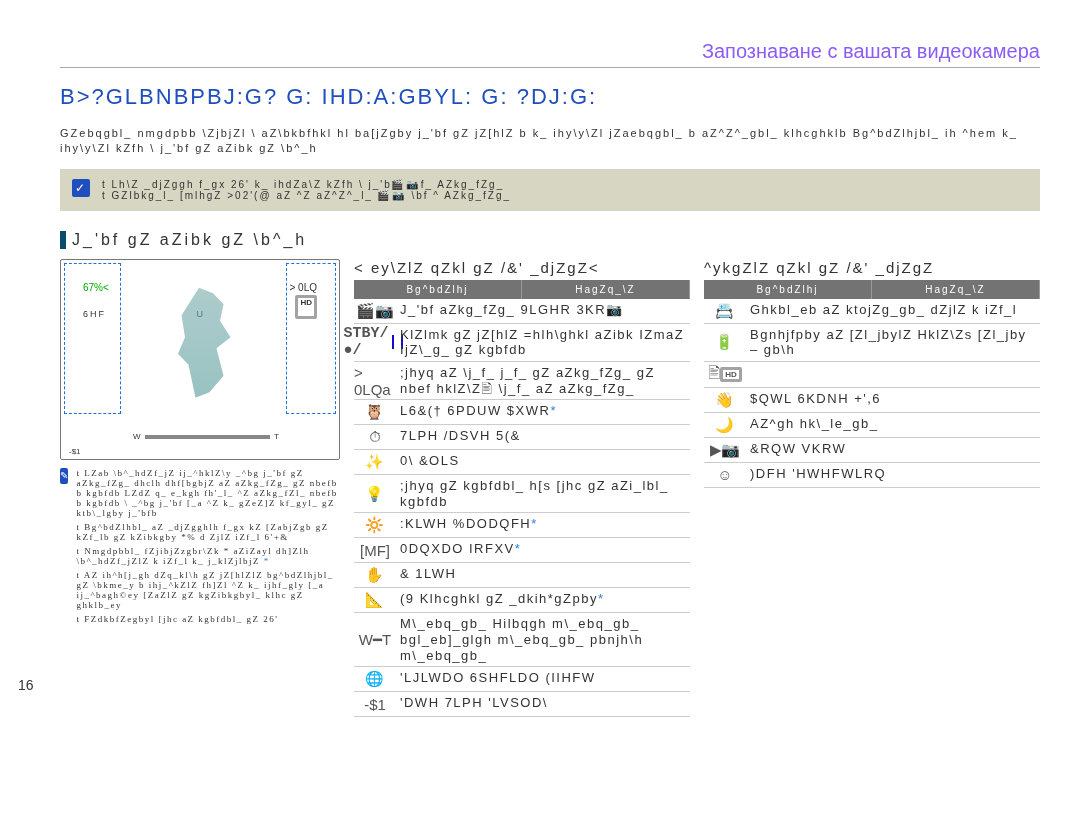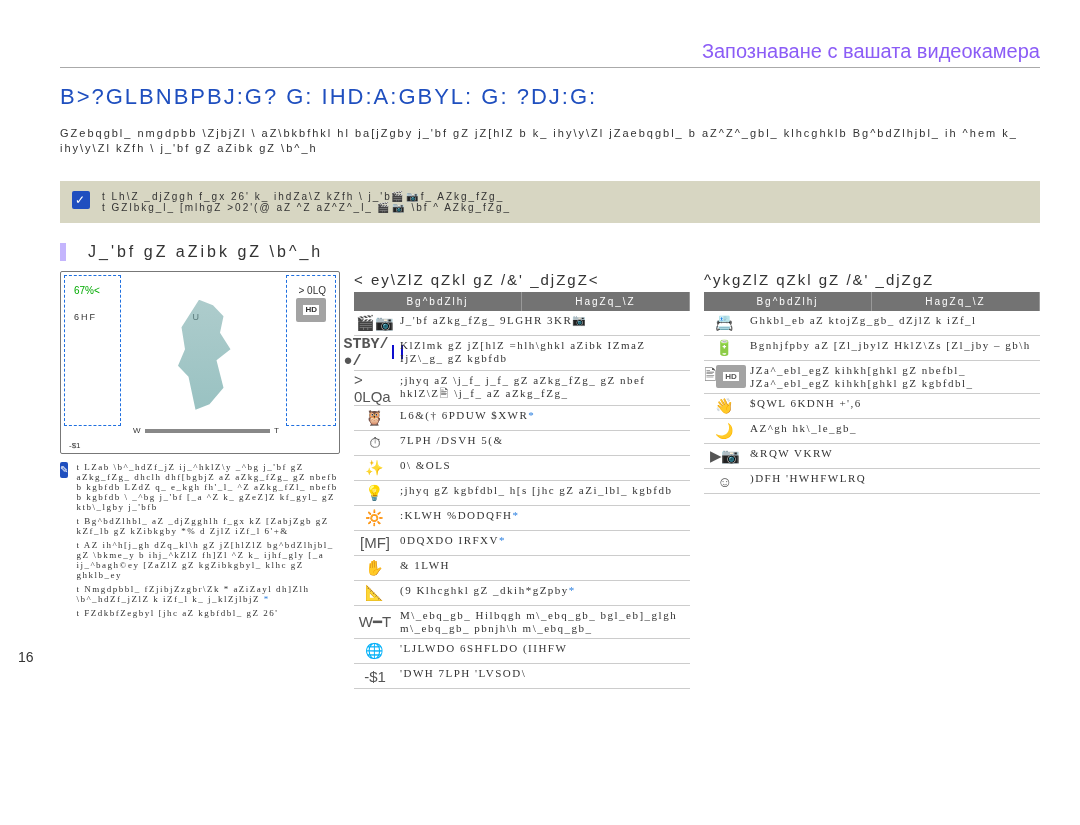--- a/index.html
+++ b/index.html
@@ -25,21 +25,21 @@
   .blue-title {
     color: #1f4fbf;
     font-size: 22px;
     letter-spacing: 2px;
     margin: 10px 0 16px 0;
   }
   .para {
     font-size: 11px;
     line-height: 1.4;
     letter-spacing: 2px;
-    margin-bottom: 24px;
+    margin-bottom: 12px;
   }
   .greybox {
     background: #d7d6c2;
     padding: 10px 12px;
     font-size: 10px;
     letter-spacing: 2px;
     display: flex;
     align-items: flex-start;
     gap: 12px;
   }
@@ -48,37 +48,37 @@
     height: 18px;
     background: #1f4fbf;
     color: #fff;
     display: flex;
     align-items: center;
     justify-content: center;
     font-size: 12px;
     border-radius: 2px;
   }
   .sectionbar {
-    border-left: 6px solid #c4b5fd;
-    padding-left: 22px;
+    border-left: 6px solid #0c4a6e;
+    padding-left: 6px;
     font-size: 16px;
     letter-spacing: 3px;
     margin: 20px 0 10px 0;
   }
   .three-col {
     display: flex;
     gap: 14px;
   }
   .col-left {
     width: 280px;
   }
   .screen {
     border: 1px solid #777;
     border-radius: 2px;
-    padding: 13px;
+    padding: 22px;
     height: 155px;
     position: relative;
     background: #fff;
   }
   .dashbox {
     position: absolute;
     border: 1px dashed #1f6fdf;
   }
   .screen-label {
     font-size: 9px;
@@ -126,24 +126,23 @@
     width: 42px;
     display: flex;
     align-items: center;
     justify-content: center;
     font-size: 15px;
     color: #555;
   }
   .trow .cdesc {
     flex: 1;
     padding: 3px 4px;
-    font-size: 11px;
+    font-size: 13px;
     letter-spacing: 1.5px;
     line-height: 1.2;
-    font-family: Liberation Serif, serif;
   }
   .notes {
     font-size: 9px;
     letter-spacing: 1.5px;
     margin-top: 8px;
     font-family: Liberation Serif, serif;
   }
   .notes li {
     margin-bottom: 4px;
   }
@@ -151,21 +150,21 @@
     position: absolute;
     left: 18px;
     bottom: 34px;
     font-size: 14px;
     color: #333;
   }
   .green { color: #0a0; }
   .stby { color: #e00; font-weight: bold; font-size: 8px; font-family: Liberation Mono, monospace; }
   .hd-icon {
     display: inline-block;
-    border: 7px solid #a3a3a3;
+    border: 3px solid #a3a3a3;
     border-radius: 2px;
     font-size: 8px;
     padding: 0 2px;
     font-weight: bold;
   }
   .star { color: #2a7fdf; }
 </style>
 </head>
 <body>
 
@@ -208,22 +207,22 @@
           <span>T</span>
         </div>
         <div style="position:absolute;bottom:3px;left:8px;font-size:8px;">-$1</div>
       </div>
 
       <div style="display:flex;gap:8px;margin-top:8px;">
         <div class="check-icon" style="background:#1f4fbf;width:16px;height:16px;font-size:10px;">✎</div>
         <ul class="notes" style="list-style:none;padding:0;margin:0;">
           <li>t  LZab \b^_hdZf_jZ ij_^hklZ\y _^bg j_'bf gZ aZkg_fZg_  dhclh  dhf[bgbjZ aZ aZkg_fZg_ gZ nbefb b kgbfdb LZdZ q_ e_kgh fh'_l_ ^Z aZkg_fZl_ nbefb b kgbfdb \ _^bg j_'bf [_a ^Z k_ gZeZ]Z kf_gyl_ gZ ktb\_lgby j_'bfb</li>
           <li>t  Bg^bdZlhbl_ aZ _djZgghlh f_gx kZ [ZabjZgb gZ kZf_lb gZ kZibkgby   *%  d ZjlZ  iZf_l  6'+&amp;</li>
+          <li><span>t  Nmgdpbbl_   fZjibjZzgbr\Zk *  aZiZayl dh]Zlh \b^_hdZf_jZlZ k iZf_l k_ j_klZjlbjZ</span> <span class="star">*</span></li>
           <li>t  AZ ih^h[j_gh dZq_kl\h gZ jZ[hlZlZ bg^bdZlhjbl_ gZ \bkme_y b ihj_^kZlZ fh]Zl ^Z k_ ijhf_gly [_a ij_^bagh©ey [ZaZlZ gZ kgZibkgbyl_ klhc gZ ghklb_ey</li>
-          <li><span>t  Nmgdpbbl_   fZjibjZzgbr\Zk *  aZiZayl dh]Zlh \b^_hdZf_jZlZ k iZf_l k_ j_klZjlbjZ</span> <span class="star">*</span></li>
           <li>t  FZdkbfZegbyl [jhc aZ kgbfdbl_ gZ 26'</li>
         </ul>
       </div>
     </div>
 
     <div class="col-mid">
       <div class="subhead-row">&lt; ey\ZlZ qZkl gZ /&amp;' _djZgZ&lt;</div>
       <div class="thead">
         <div>Bg^bdZlhj</div>
         <div>HagZq_\Z</div>
@@ -301,21 +300,20 @@
           </div>
         <div class="trow">
             <div class="cicon">🔋</div>
             <div class="cdesc">Bgnhjfpby aZ [Zl_jbylZ  HklZ\Zs [Zl_jby – gb\h</div>
           </div>
         <div class="trow">
             <div class="cicon">
               <span>🖹</span> 
               <span class="hd-icon">HD</span>
             </div>
-            <div class="cdesc">JZa^_ebl_egZ kihkh[ghkl gZ nbefbl_  JZa^_ebl_egZ kihkh[ghkl gZ kgbfdbl_</div>
           </div>
         <div class="trow">
             <div class="cicon">👋</div>
             <div class="cdesc">$QWL 6KDNH +',6</div>
           </div>
         <div class="trow">
             <div class="cicon">🌙</div>
             <div class="cdesc">AZ^gh hk\_le_gb_</div>
           </div>
         <div class="trow">

